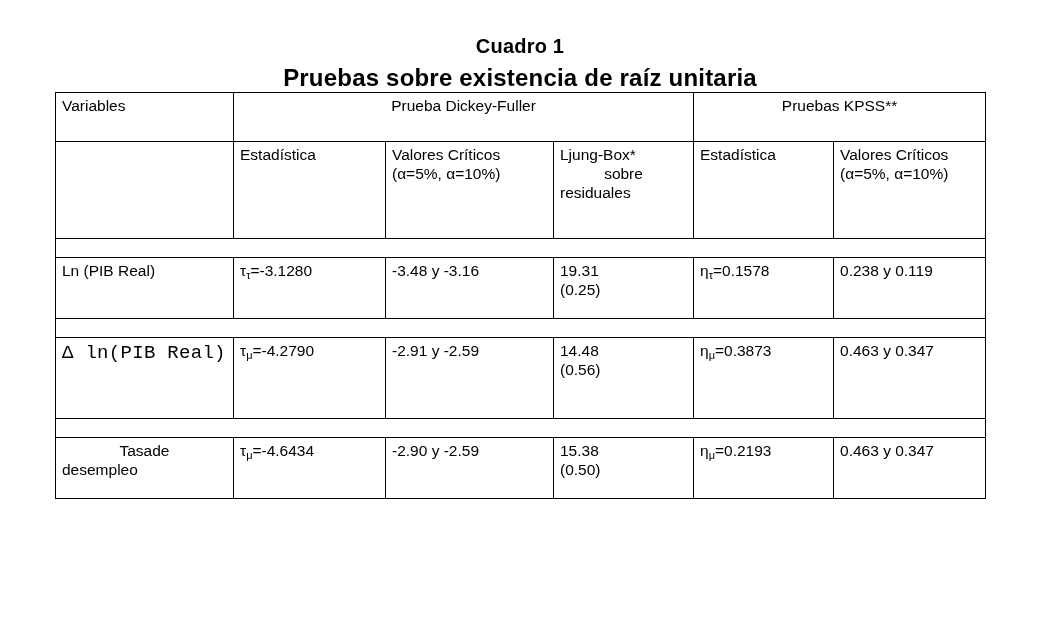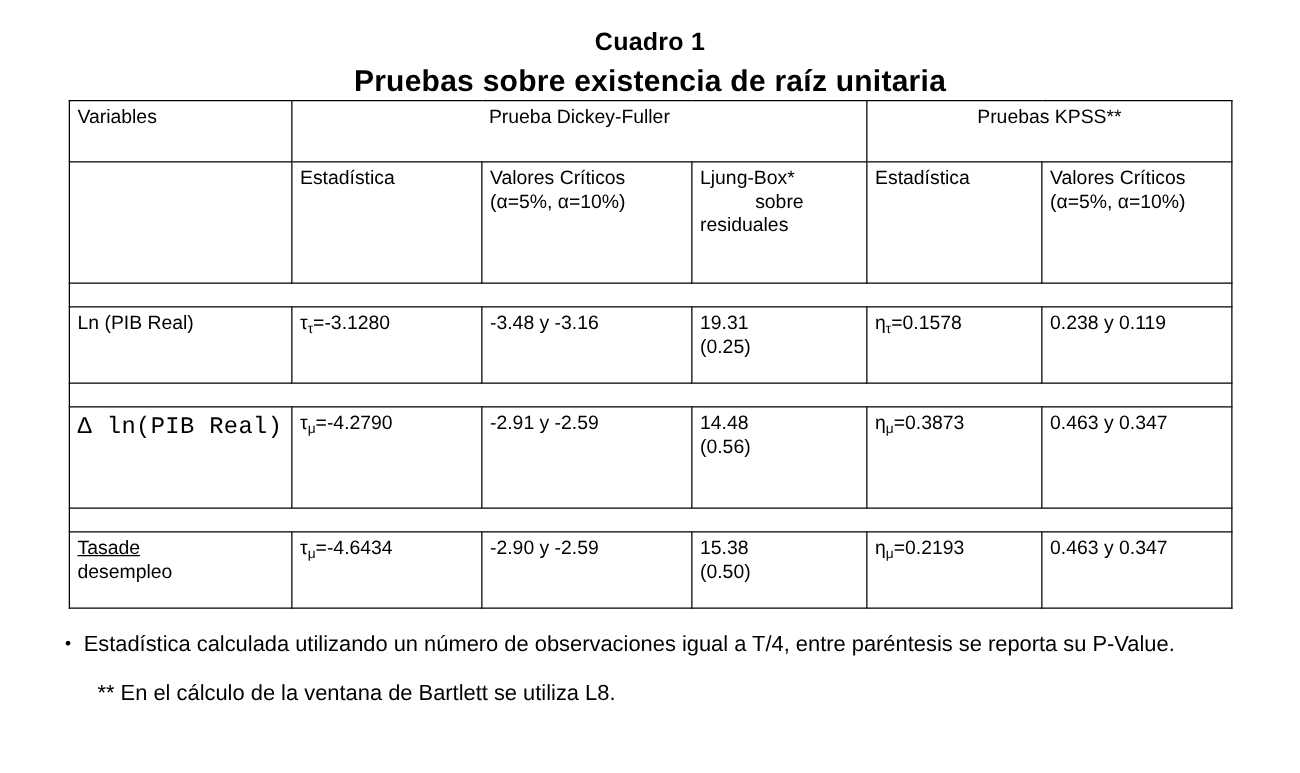--- a/index.html
+++ b/index.html
@@ -17,21 +17,21 @@
   }
   .page {
     position: relative;
     width: 1040px;
     height: 618px;
     box-sizing: border-box;
     padding: 0;
   }
   .title-block {
     text-align: center;
-    padding-top: 23px;
+    padding-top: 35px;
   }
   .title-line1 {
     font-size: 20px;
     font-weight: bold;
     letter-spacing: 0.2px;
   }
   .title-line2 {
     font-size: 24px;
     font-weight: bold;
     margin-top: 6px;
@@ -59,22 +59,21 @@
     padding: 0;
     border-left: 1.5px solid #000;
     border-right: 1.5px solid #000;
     border-top: 1.5px solid #000;
     border-bottom: 1.5px solid #000;
   }
   .cellmain { display: block; }
   .cellsub { display: block; }
   .varsplit {
     display: flex;
-    justify-content: flex-start;
-    text-decoration: underline;
+    justify-content: center;
   }
   .mathrow {
     font-family: Liberation Mono, monospace;
     font-size: 19px;
     letter-spacing: 0.3px;
   }
   sub.gk {
     font-size: 11px;
     vertical-align: -3px;
   }
@@ -194,18 +193,14 @@
         <td>
           <span class="cellmain">15.38</span>
           <span class="cellsub">(0.50)</span>
         </td>
         <td class="nowrapcell"><span>η</span><sub class="gk">μ</sub><span>=0.2193</span></td>
         <td>0.463 y 0.347</td>
       </tr>
     </tbody>
   </table>
 
-  <div class="notes">
-    <div class="note1"><span class="bullet">•</span><span>Estadística calculada utilizando un número de observaciones igual a T/4, entre paréntesis se reporta su P-Value.</span></div>
-    <div class="note2">** En el cálculo de la ventana de Bartlett se utiliza L8.</div>
-  </div>
 
 </div>
 
 </body></html>

